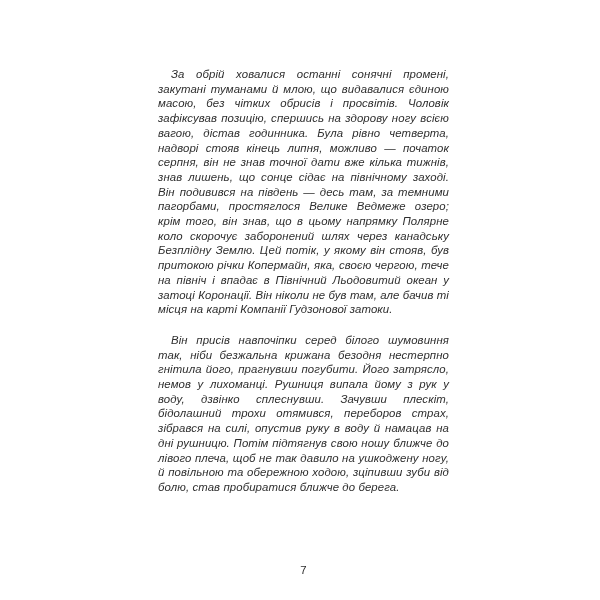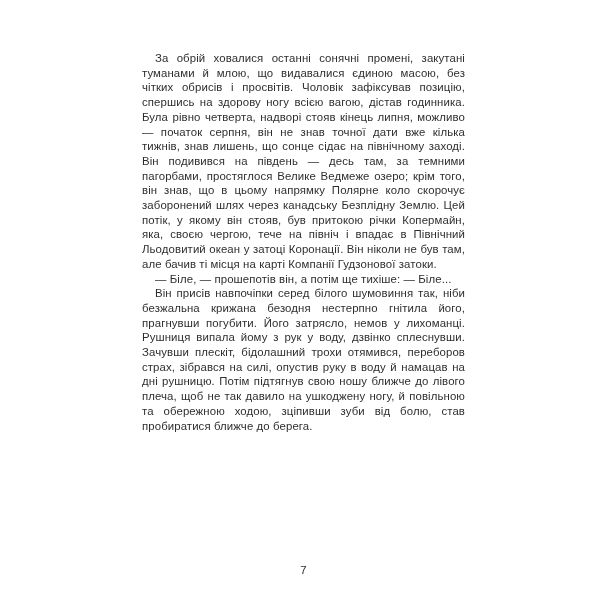--- a/index.html
+++ b/index.html
@@ -23,37 +23,37 @@
     width: 323px;
     font-size: 11.4px;
     line-height: 14.7px;
     text-align: justify;
     text-justify: inter-word;
     letter-spacing: 0.1px;
     hyphens: auto;
     -webkit-hyphens: auto;
   }
   .text-block p {
-    margin: 0;
+    margin: 16px;
     padding: 0;
     text-indent: 13px;
+    font-style: italic;
   }
   .page-number {
     position: absolute;
     left: 142px;
     top: 563px;
     width: 323px;
     text-align: center;
     font-size: 11.4px;
     line-height: 14px;
   }
 </style>
 </head>
 <body>
 
 <div class="page">
   <div class="text-block" lang="uk">
     <p>За обрій ховалися останні сонячні промені, закутані туманами й млою, що видавалися єдиною масою, без чітких обрисів і просвітів. Чоловік зафіксував позицію, спершись на здорову ногу всією вагою, дістав годинника. Була рівно четверта, надворі стояв кінець липня, можливо — початок серпня, він не знав точної дати вже кілька тижнів, знав лишень, що сонце сідає на північному заході. Він подивився на південь — десь там, за темними пагорбами, простяглося Велике Ведмеже озеро; крім того, він знав, що в цьому напрямку Полярне коло скорочує заборонений шлях через канадську Безплідну Землю. Цей потік, у якому він стояв, був притокою річки Копермайн, яка, своєю чергою, тече на північ і впадає в Північний Льодовитий океан у затоці Коронації. Він ніколи не був там, але бачив ті місця на карті Компанії Гудзонової затоки.</p>
-    <p>— Біле, — прошепотів він, а потім ще тихіше: — Біле...</p>
     <p>Він присів навпочіпки серед білого шумовиння так, ніби безжальна крижана безодня нестерпно гнітила його, прагнувши погубити. Його затрясло, немов у лихоманці. Рушниця випала йому з рук у воду, дзвінко сплеснувши. Зачувши плескіт, бідолашний трохи отямився, переборов страх, зібрався на силі, опустив руку в воду й намацав на дні рушницю. Потім підтягнув свою ношу ближче до лівого плеча, щоб не так давило на ушкоджену ногу, й повільною та обережною ходою, зціпивши зуби від болю, став пробиратися ближче до берега.</p>
   </div>
   <div class="page-number">7</div>
 </div>
 
 </body></html>

